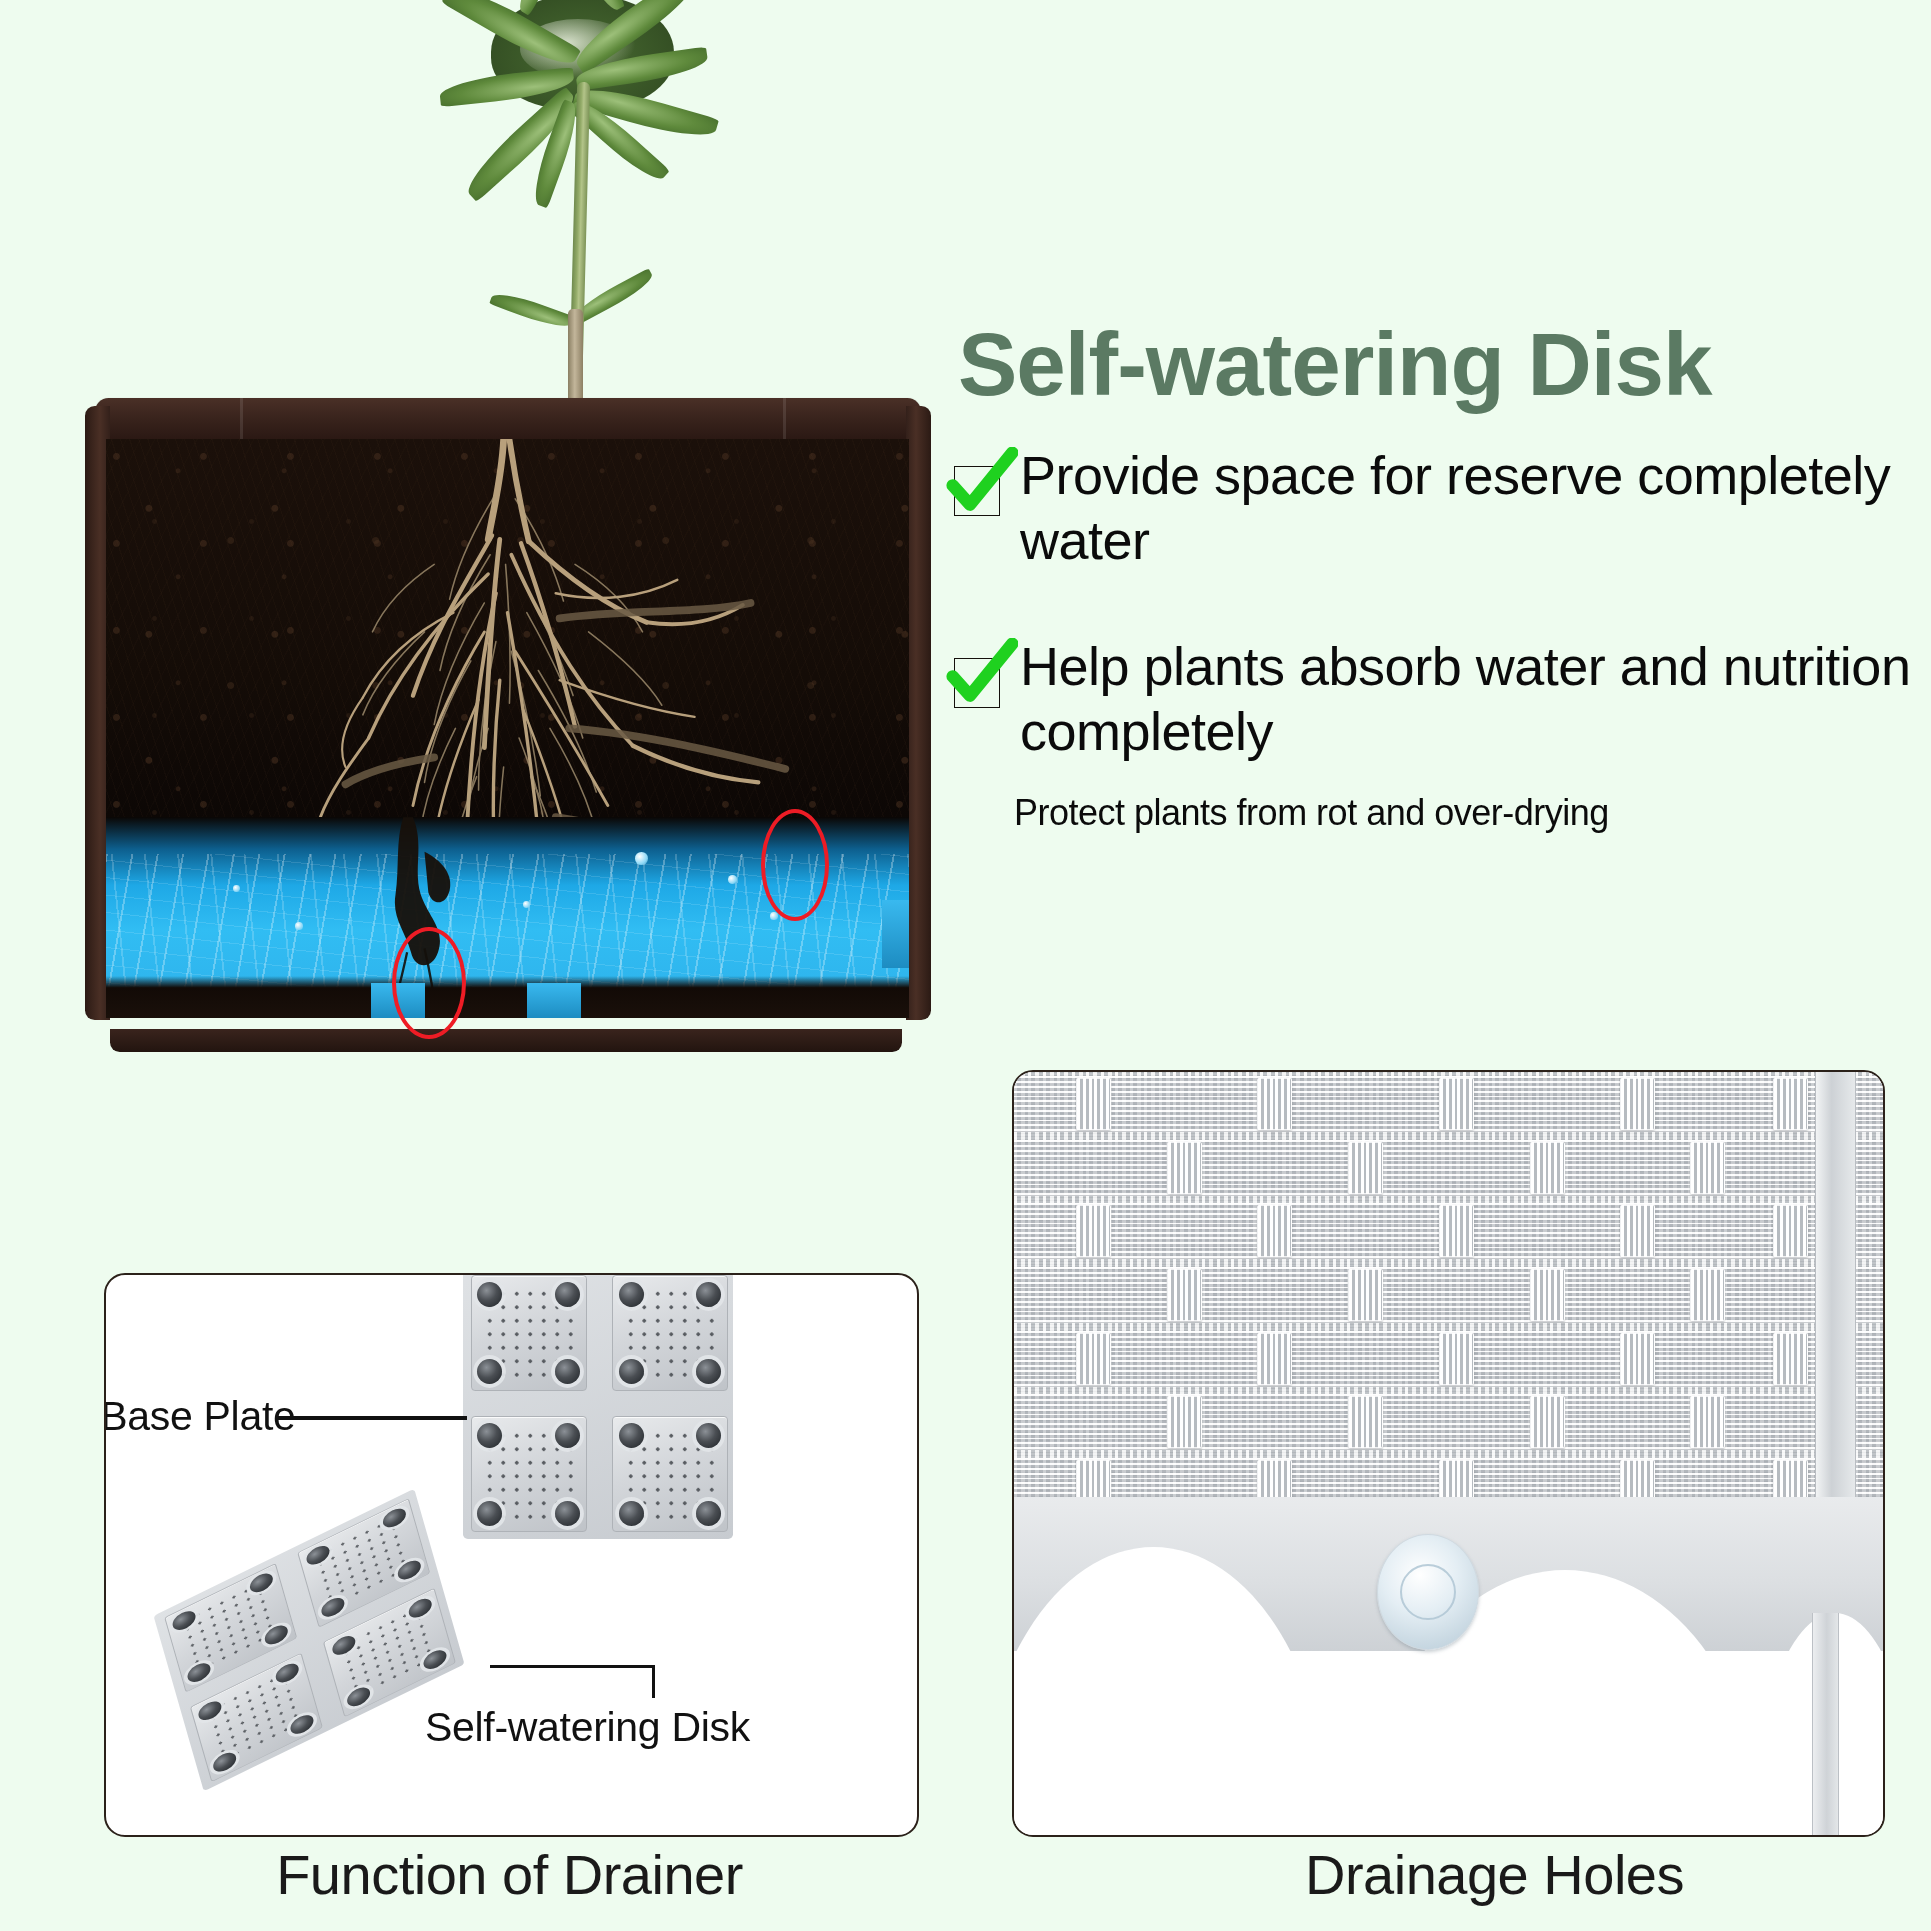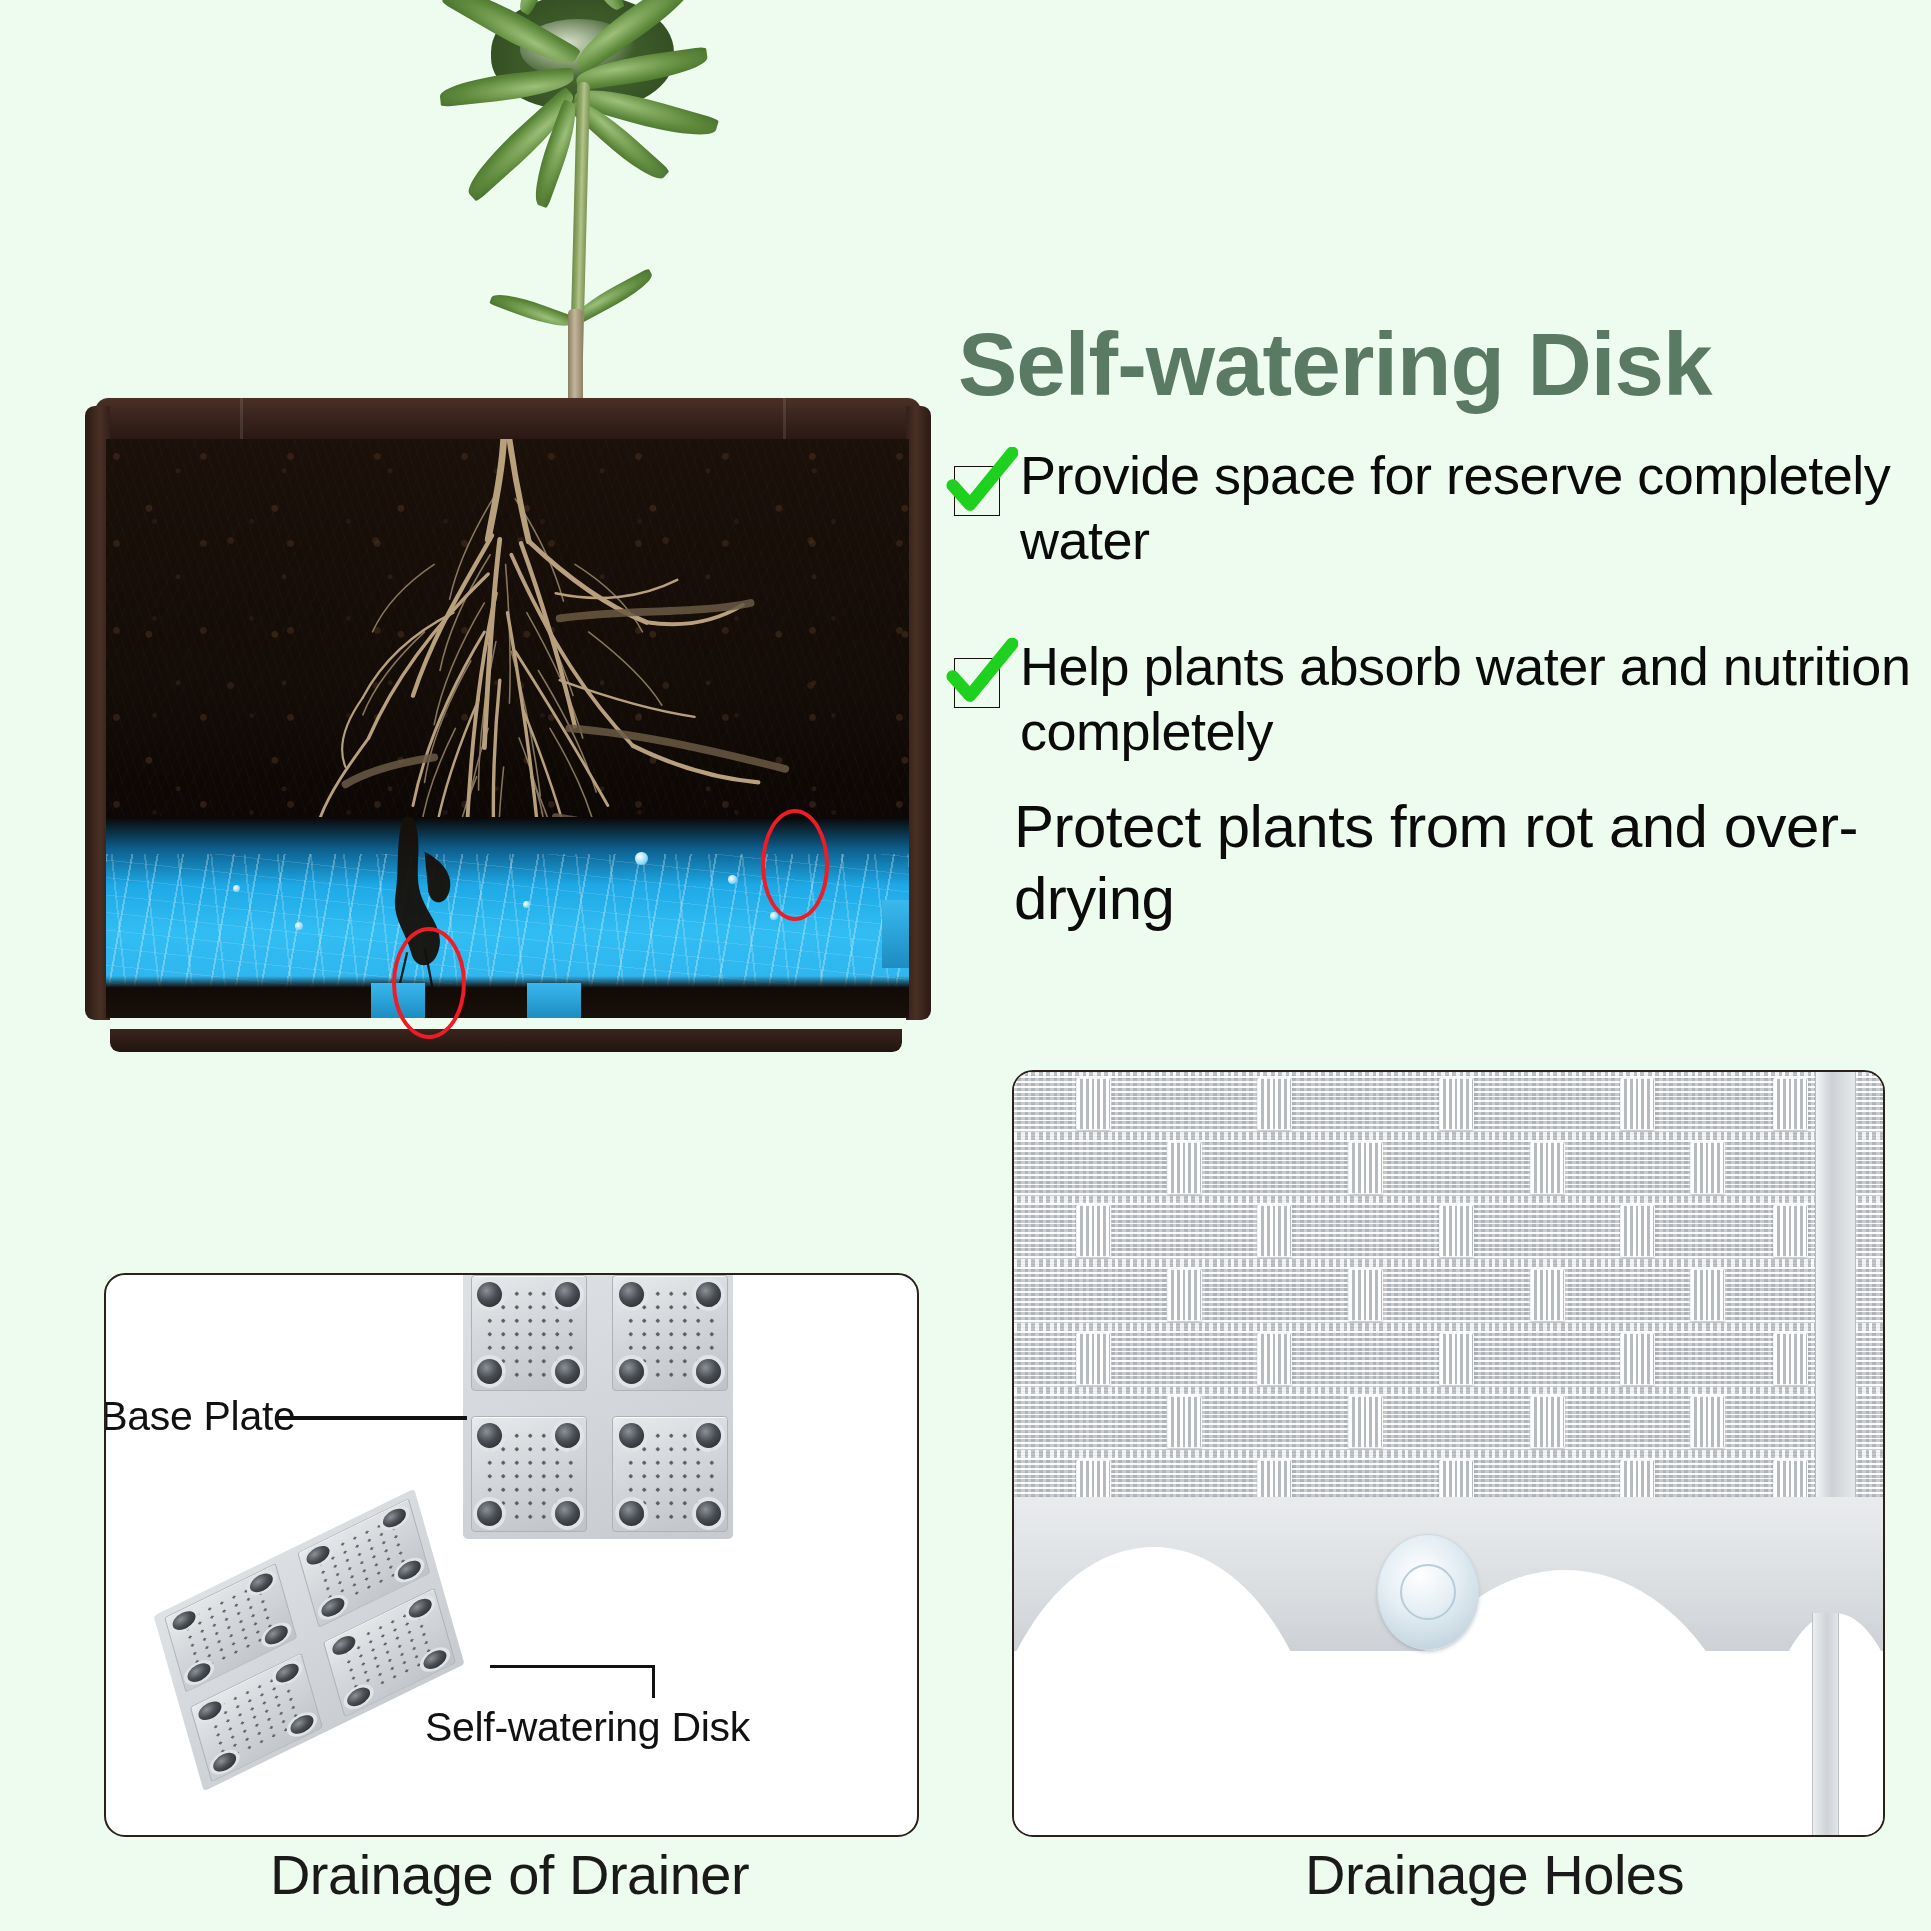--- a/index.html
+++ b/index.html
@@ -153,21 +153,21 @@
   }
   .bul-text{
     color:#0b0b0b;
     font-size:54px;
     line-height:1.2;
     font-weight:400;
     letter-spacing:-0.5px;
   }
   .plain-text{
     color:#0b0b0b;
-    font-size:60px;
+    font-size:36px;
     line-height:1.2;
     letter-spacing:-0.5px;
     margin:-5.8px 0 0 85px;
   }
 
   
   .panel{
     position:absolute;background:#ffffff;
     border:2.9px solid #2b211a;border-radius:21px;overflow:hidden;
   }
@@ -484,21 +484,21 @@
     </div>
 
     <span class="lbl" style="left:-5.8px;top:118px;">Base Plate</span>
     <div class="leader" style="left:172px;top:141px;width:189px;height:3.9px;"></div>
 
     <div class="leader" style="left:384px;top:390px;width:164px;height:2.9px;"></div>
     <div class="leader" style="left:546px;top:390px;width:2.9px;height:33px;"></div>
     <span class="lbl" style="left:319px;top:429px;">Self-watering Disk</span>
   </div>
 
-  <div class="caption" id="capL">Drainage of Drainer</div>
+  <div class="caption" id="capL">Function of Drainer</div>
 
   <div class="panel" id="panelR">
     <div class="rattan">
       <div class="weave-row" style="top:3.9px;"></div>
       <div class="weave-row" style="top:68px;"></div>
       <div class="weave-row" style="top:131px;"></div>
       <div class="weave-row" style="top:195px;"></div>
       <div class="weave-row" style="top:259px;"></div>
       <div class="weave-row" style="top:322px;"></div>
       <div class="weave-row" style="top:386px;"></div>

